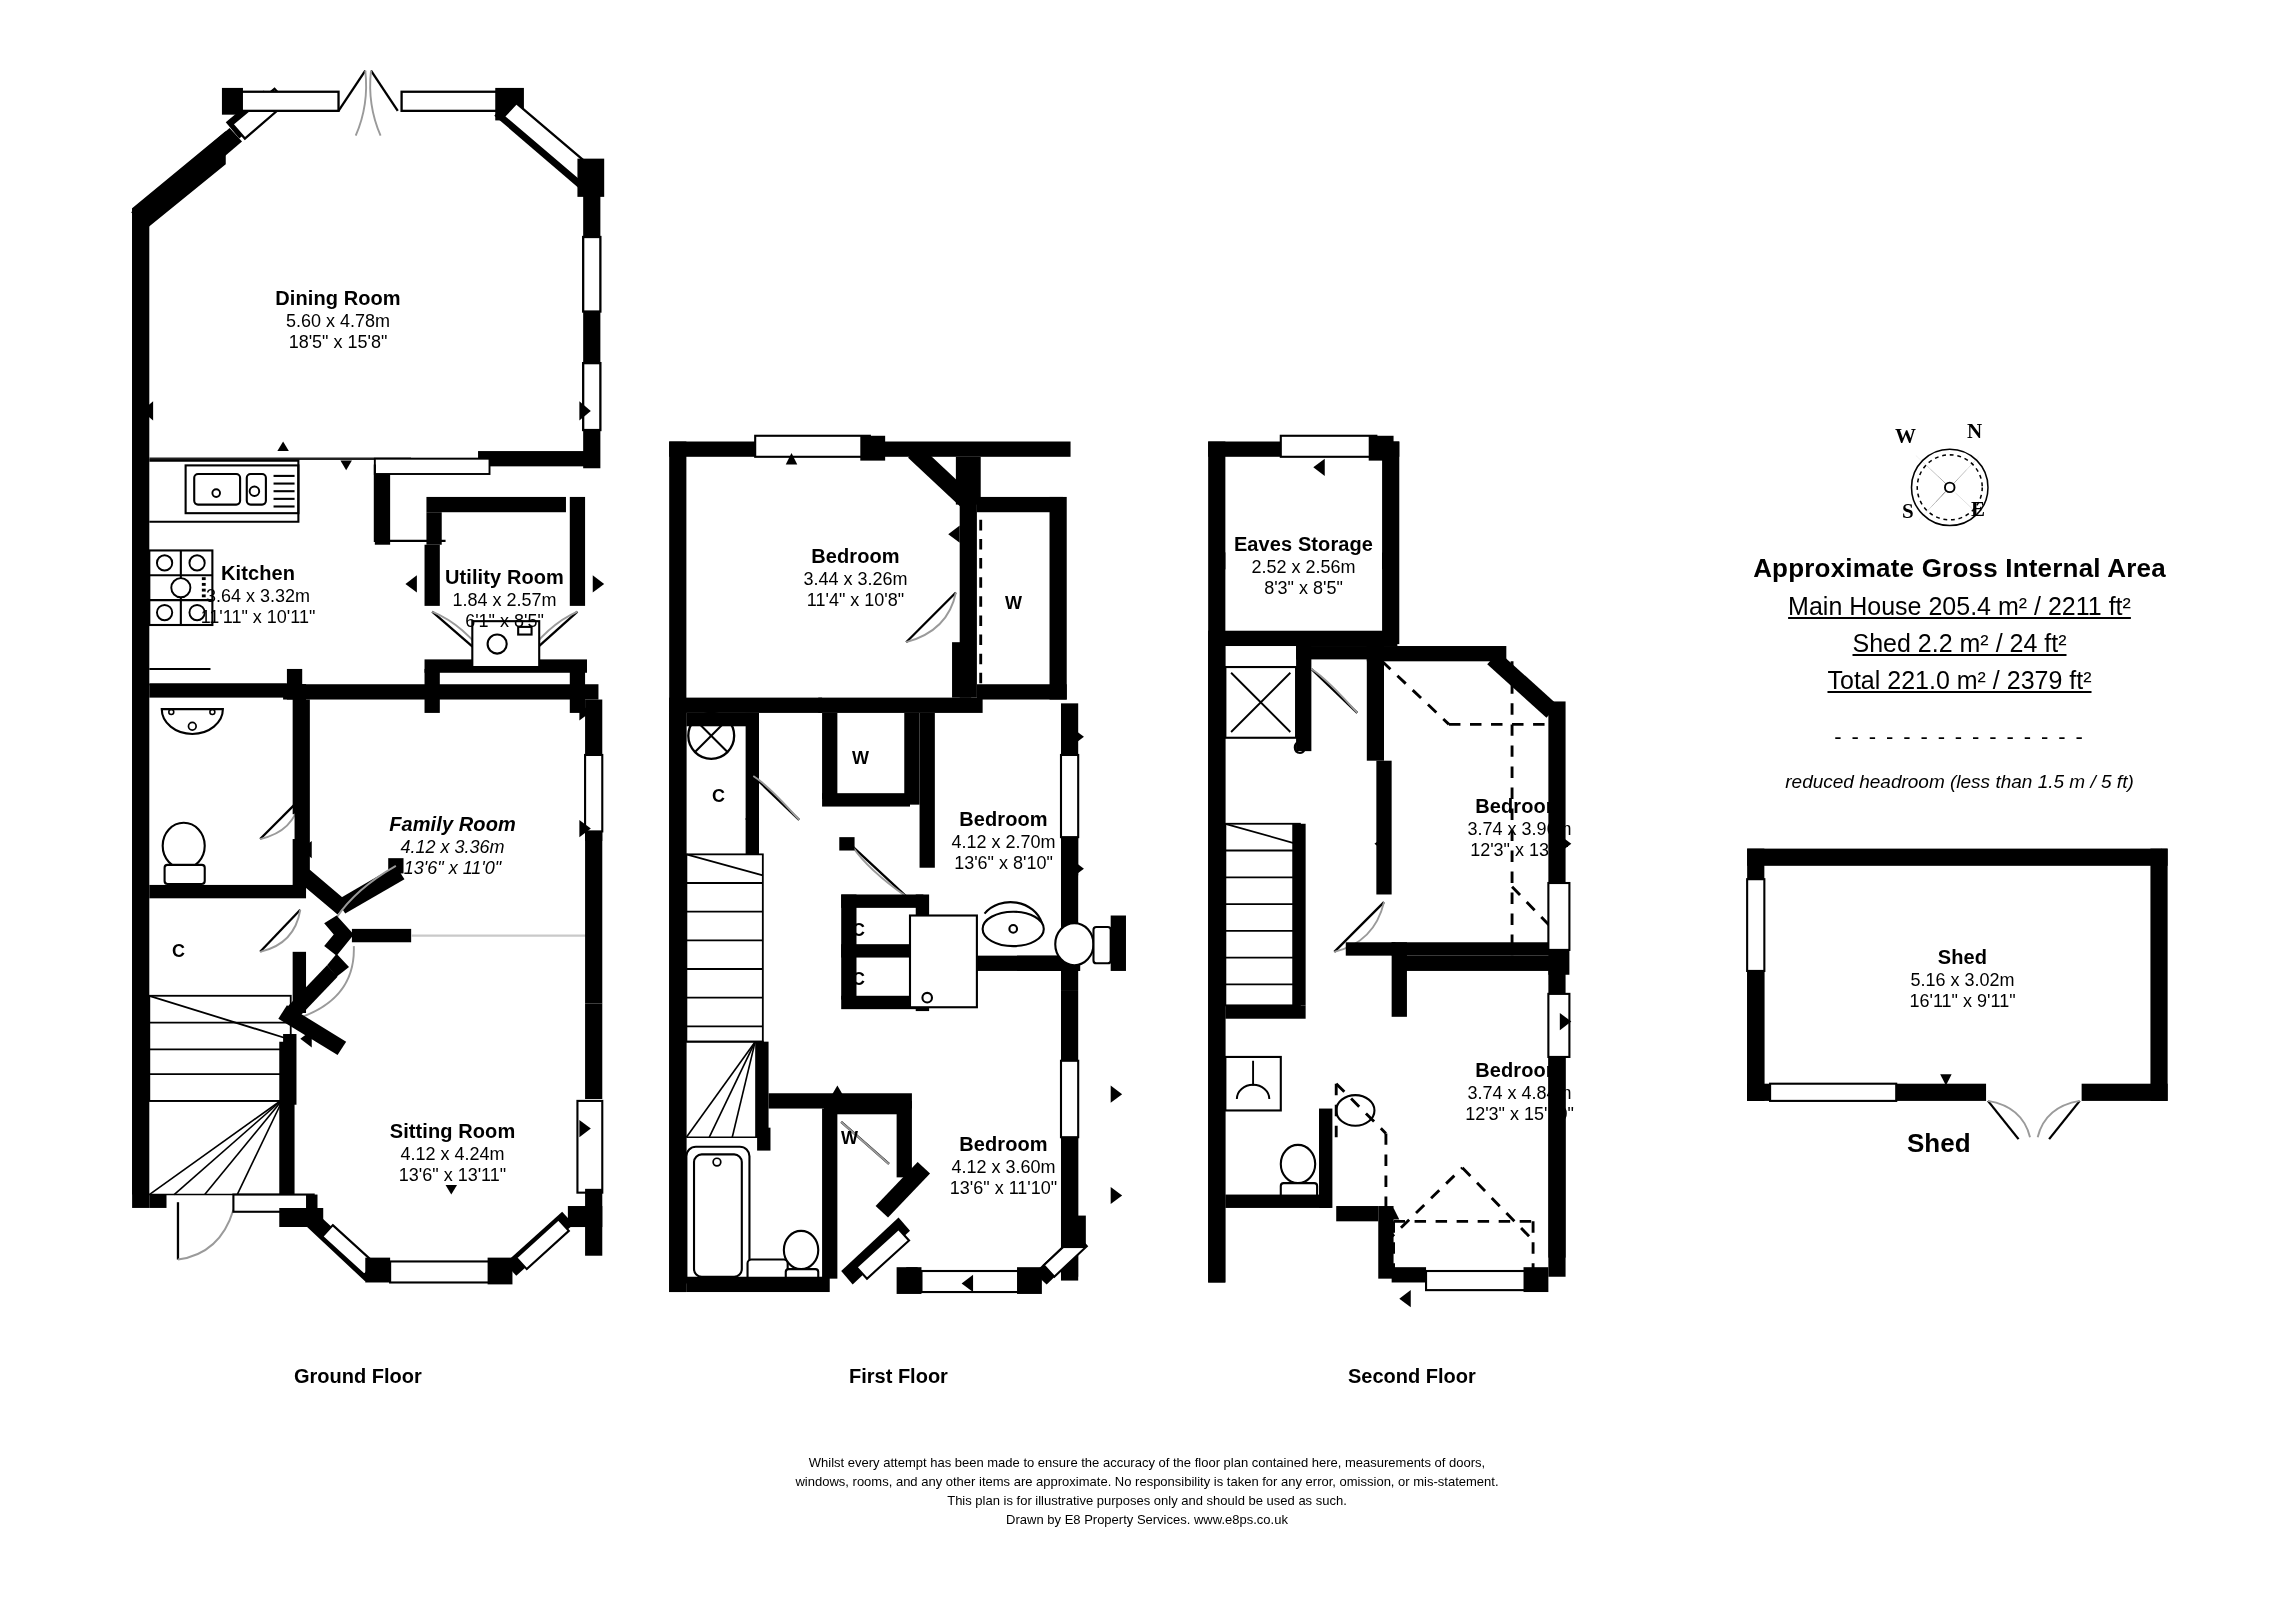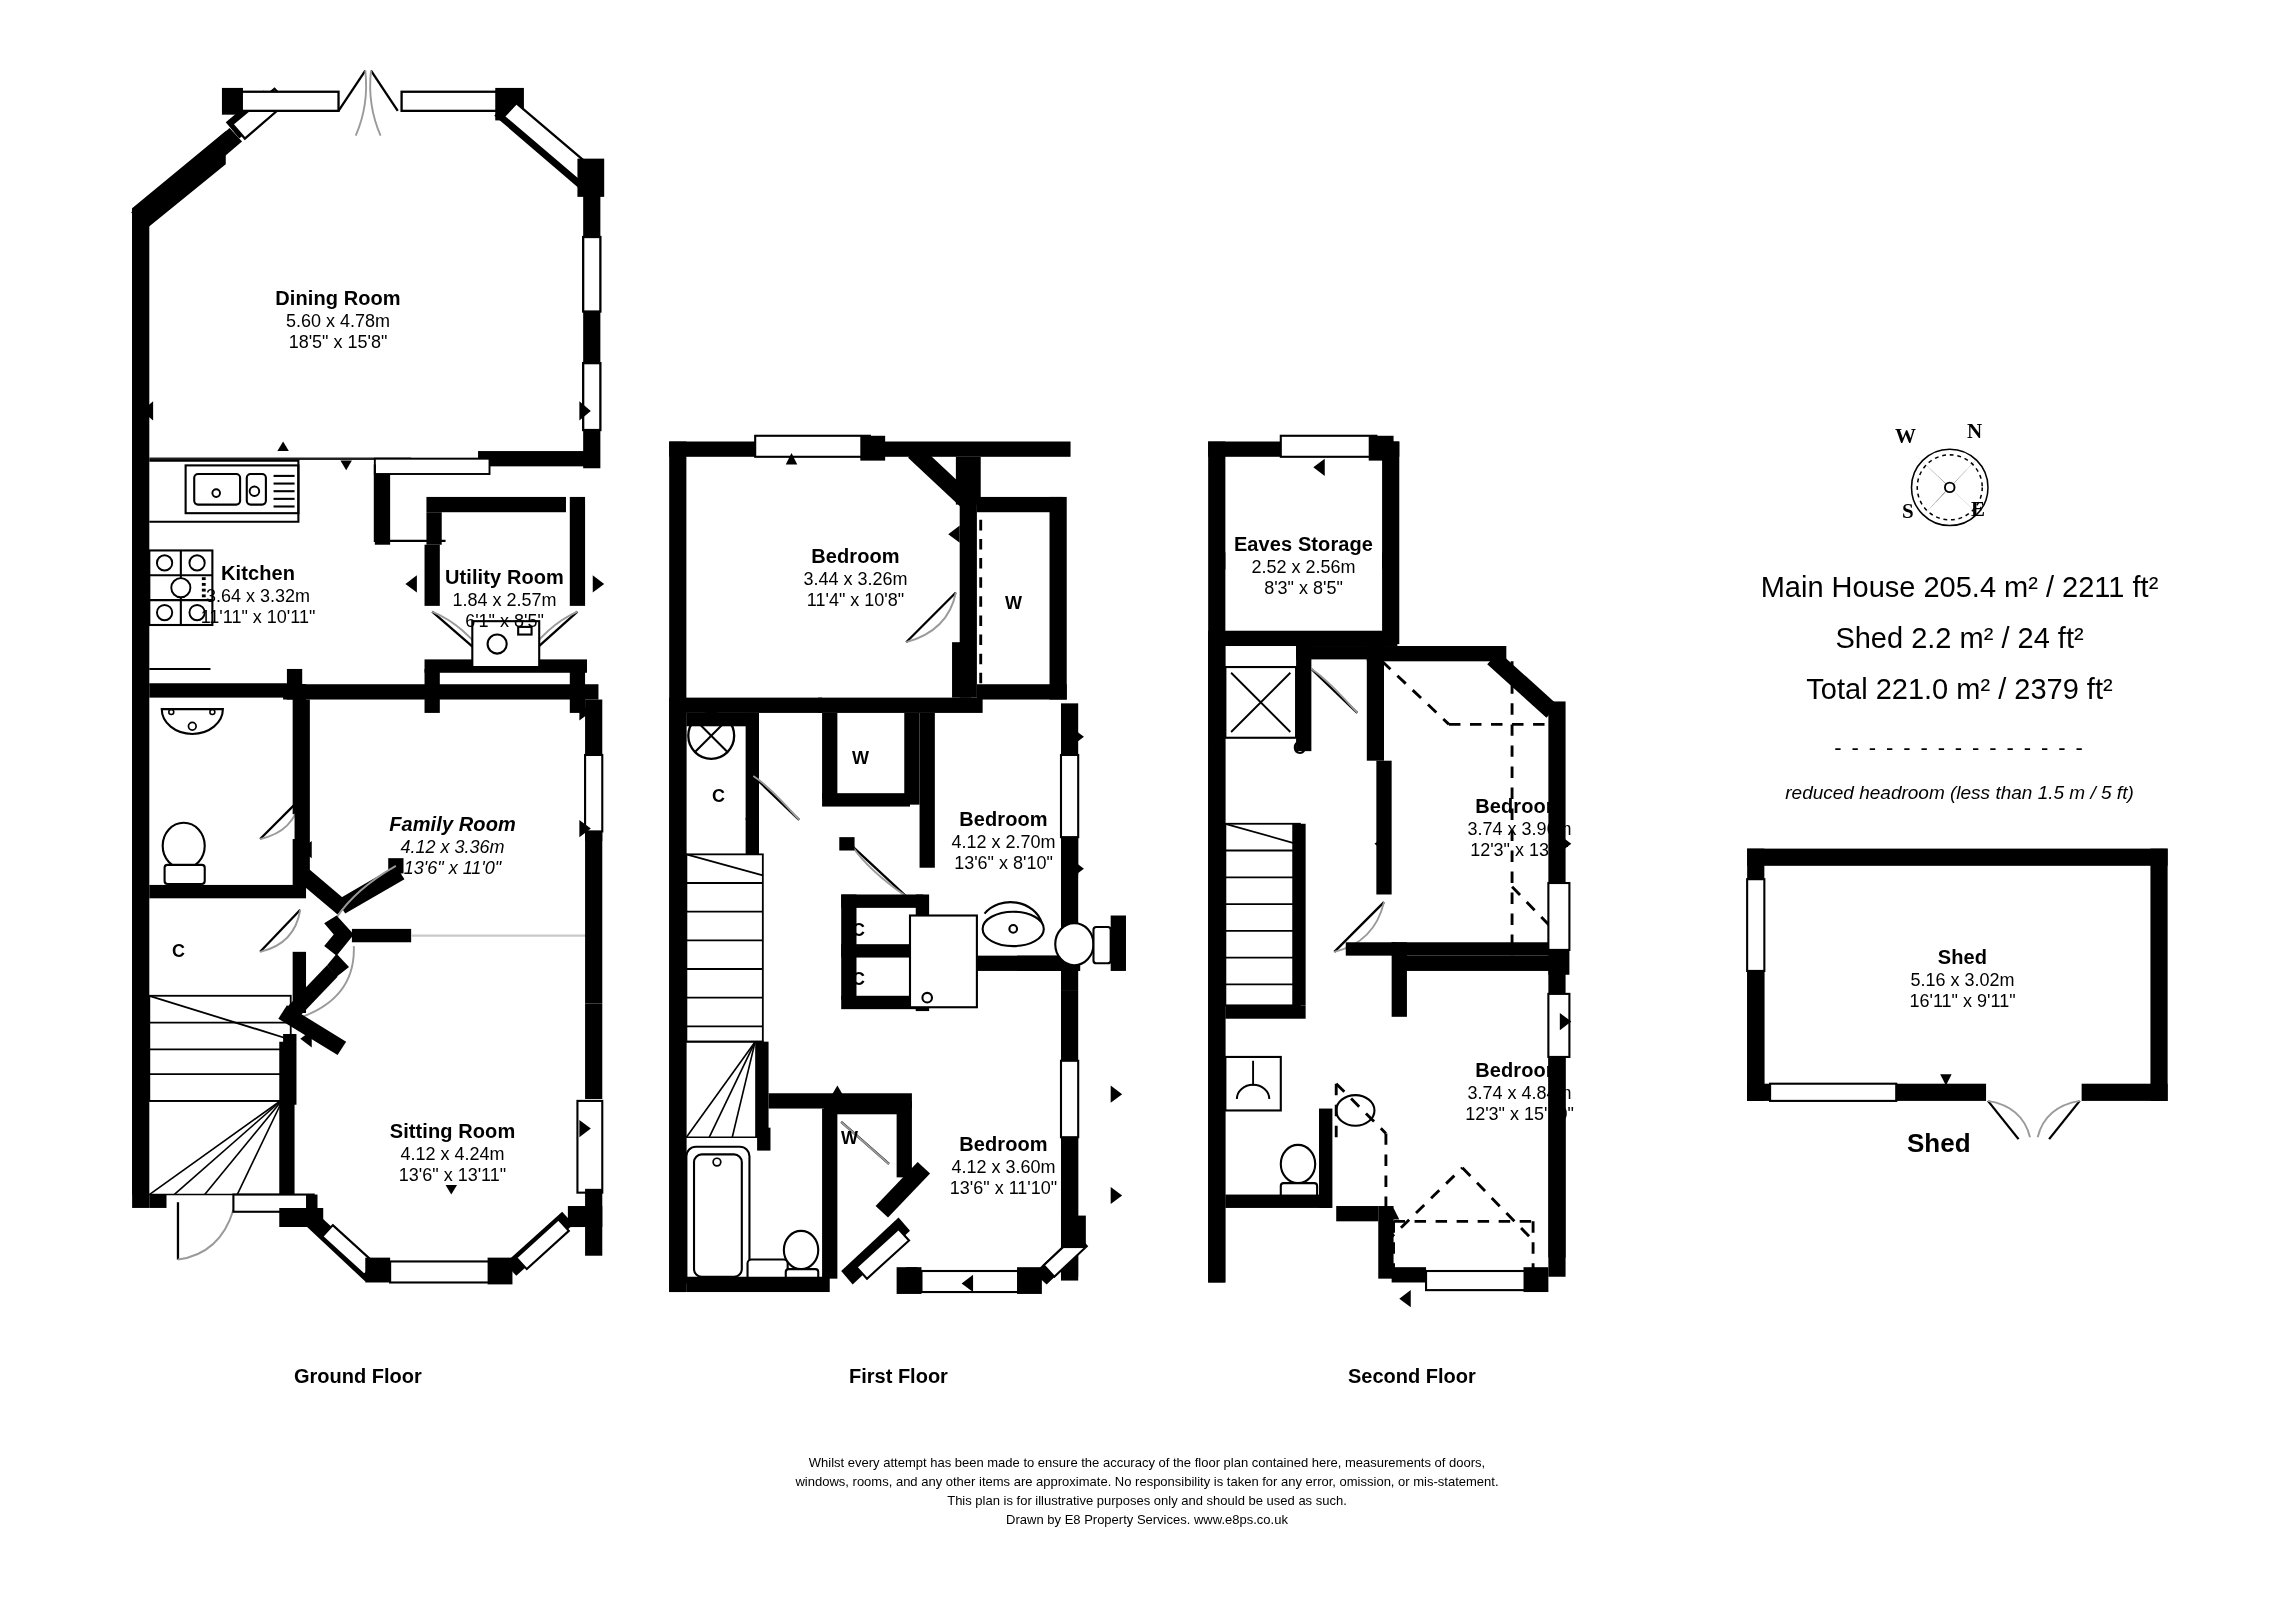--- a/index.html
+++ b/index.html
@@ -9,21 +9,21 @@
   svg{display:block;}
   
   .lbl{position:absolute;text-align:center;line-height:1.18;white-space:nowrap;}
   .lbl .nm{font-weight:bold;font-size:20px;letter-spacing:0.1px;}
   .lbl .d1,.lbl .d2{font-size:18px;}
   .floorname{position:absolute;font-weight:bold;font-size:20px;white-space:nowrap;}
   .cl{position:absolute;font-weight:bold;font-size:18px;}
   
   .panel{position:absolute;text-align:center;}
   .panel h1{margin:0;font-size:26px;font-weight:bold;letter-spacing:0.2px;}
-  .panel .ln{font-size:29px;margin-top:18px;}
+  .panel .ln{font-size:25px;margin-top:8px;text-decoration:underline;}
   .dash{font-size:22px;letter-spacing:1.9px;margin-top:29px;}
   .rh{font-size:19px;margin-top:21px;font-style:italic;}
   .shedtitle{position:absolute;font-weight:bold;font-size:26px;white-space:nowrap;}
   .disc{position:absolute;text-align:center;font-size:13px;line-height:1.42;width:100%;left:0;}
   .cpt{position:absolute;font-weight:bold;font-size:21px;font-family:"Liberation Serif",serif;}
 </style>
 </head>
 <body>
 
 <svg class="plan" width="2294" height="1616" viewBox="0 0 2400 1691">
@@ -634,20 +634,21 @@
   <div class="d2">16'11" x 9'11"</div>
 </div>
 <div class="shedtitle" style="left:1907px;top:1128px;">Shed</div>
 
 <div class="cpt" style="left:1895px;top:424px;">W</div>
 <div class="cpt" style="left:1967px;top:419px;">N</div>
 <div class="cpt" style="left:1902px;top:499px;">S</div>
 <div class="cpt" style="left:1971px;top:497px;">E</div>
 
 <div class="panel" style="left:1711px;top:553px;width:497px;">
+  <h1>Approximate Gross Internal Area</h1>
   <div class="ln">Main House 205.4 m² / 2211 ft²</div>
   <div class="ln">Shed 2.2 m² / 24 ft²</div>
   <div class="ln">Total 221.0 m² / 2379 ft²</div>
   <div class="dash">- - - - - - - - - - - - - - -</div>
   <div class="rh">reduced headroom (less than 1.5 m / 5 ft)</div>
 </div>
 
 <div class="disc" style="top:1454px;">Whilst every attempt has been made to ensure the accuracy of the floor plan contained here, measurements of doors,</div>
 <div class="disc" style="top:1473px;">windows, rooms, and any other items are approximate. No responsibility is taken for any error, omission, or mis-statement.</div>
 <div class="disc" style="top:1492px;">This plan is for illustrative purposes only and should be used as such.</div>

